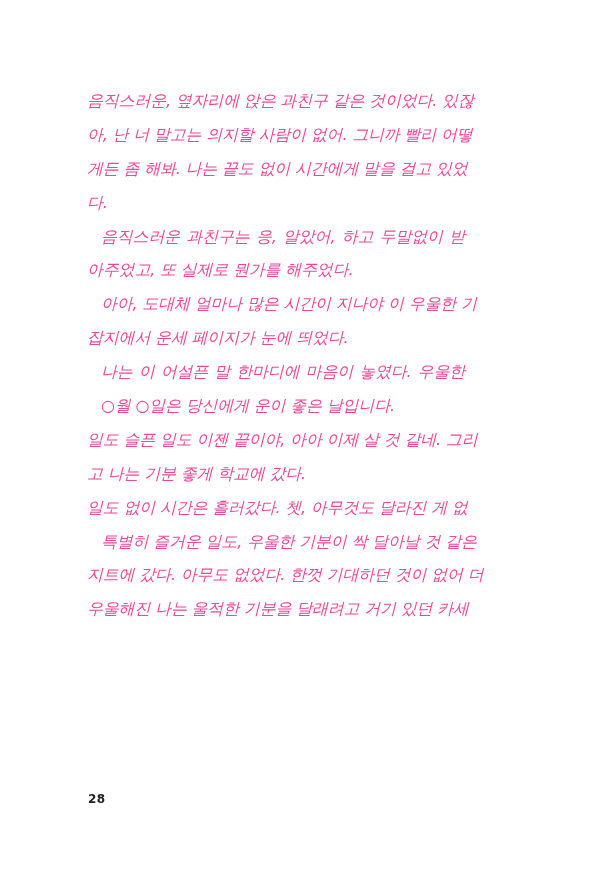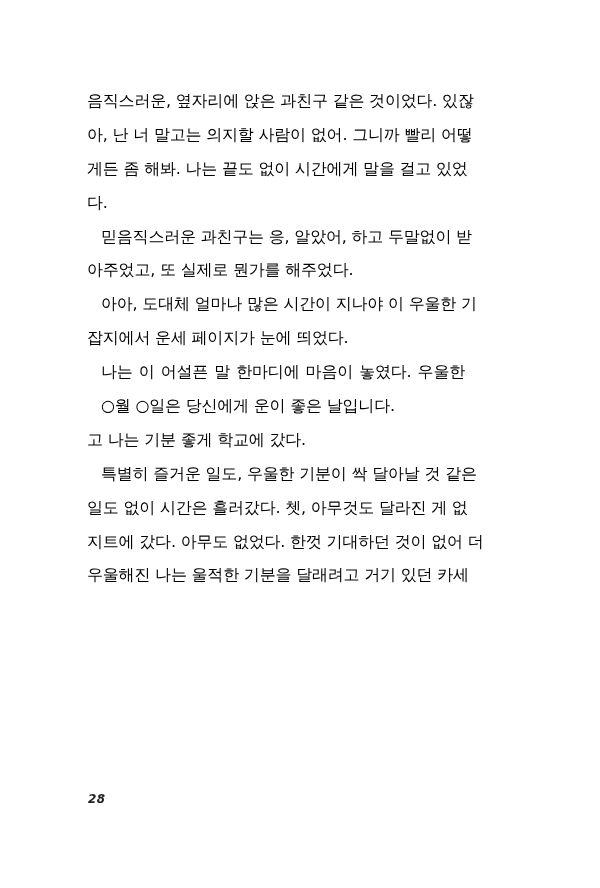--- a/index.html
+++ b/index.html
@@ -19,22 +19,23 @@
     width: 600px; height: 888px;
     background: #ffffff;
   }
   .body-text {
     position: absolute;
     left: 87px;
     top: 84px;
     width: 378px;
     font-family: "DejaVu Sans", "Liberation Sans", sans-serif;
     font-size: 16px;
-    color: #000000;
+    color: #ec4899;
     letter-spacing: -0.2px;
+    font-style: italic;
   }
   .line {
     height: 33.9px;
     line-height: 33.9px;
     white-space: nowrap;
     text-align: justify;
     text-align-last: justify;
   }
   .line.last {
     text-align-last: left;
@@ -44,38 +45,38 @@
   }
   .page-number {
     position: absolute;
     left: 88px;
     top: 792px;
     font-family: "DejaVu Sans", "Liberation Sans", sans-serif;
     font-weight: bold;
     font-size: 12px;
     color: #222222;
     letter-spacing: 0.5px;
-    font-style: italic;
   }
 </style>
 </head>
 <body>
 
 <div class="page">
   <div class="body-text">
     <div class="line">음직스러운, 옆자리에 앉은 과친구 같은 것이었다. 있잖</div>
     <div class="line">아, 난 너 말고는 의지할 사람이 없어. 그니까 빨리 어떻</div>
     <div class="line">게든 좀 해봐. 나는 끝도 없이 시간에게 말을 걸고 있었</div>
     <div class="line last">다.</div>
-    <div class="line indent">믿음직스러운 과친구는 응, 알았어, 하고 두말없이 받</div>
+    <div class="line indent">음직스러운 과친구는 응, 알았어, 하고 두말없이 받</div>
     <div class="line last">아주었고, 또 실제로 뭔가를 해주었다.</div>
     <div class="line indent">아아, 도대체 얼마나 많은 시간이 지나야 이 우울한 기</div>
     <div class="line last">잡지에서 운세 페이지가 눈에 띄었다.</div>
     <div class="line indent">나는 이 어설픈 말 한마디에 마음이 놓였다. 우울한</div>
     <div class="line indent last">○월 ○일은 당신에게 운이 좋은 날입니다.</div>
+    <div class="line">일도 슬픈 일도 이젠 끝이야, 아아 이제 살 것 같네. 그리</div>
     <div class="line last">고 나는 기분 좋게 학교에 갔다.</div>
+    <div class="line">일도 없이 시간은 흘러갔다. 쳇, 아무것도 달라진 게 없</div>
     <div class="line indent">특별히 즐거운 일도, 우울한 기분이 싹 달아날 것 같은</div>
-    <div class="line">일도 없이 시간은 흘러갔다. 쳇, 아무것도 달라진 게 없</div>
     <div class="line">지트에 갔다. 아무도 없었다. 한껏 기대하던 것이 없어 더</div>
     <div class="line">우울해진 나는 울적한 기분을 달래려고 거기 있던 카세</div>
   </div>
   <div class="page-number">28</div>
 </div>
 
 </body></html>

